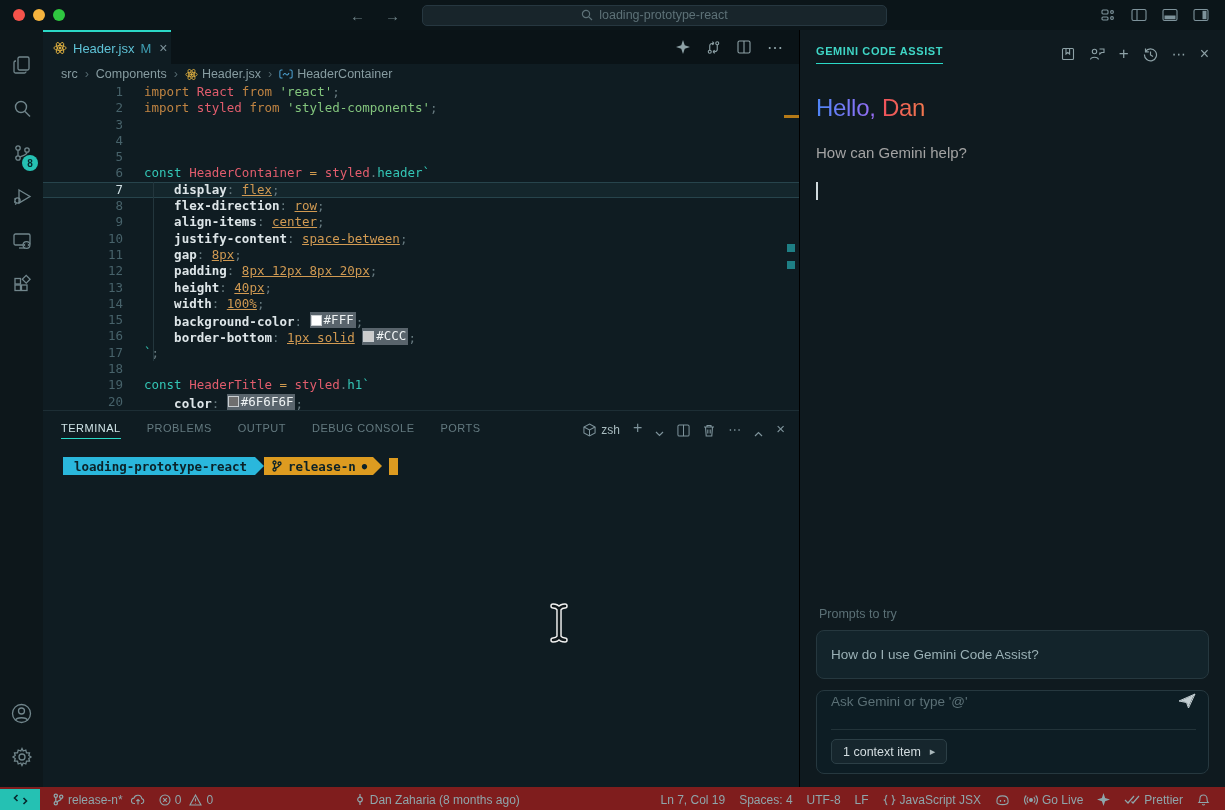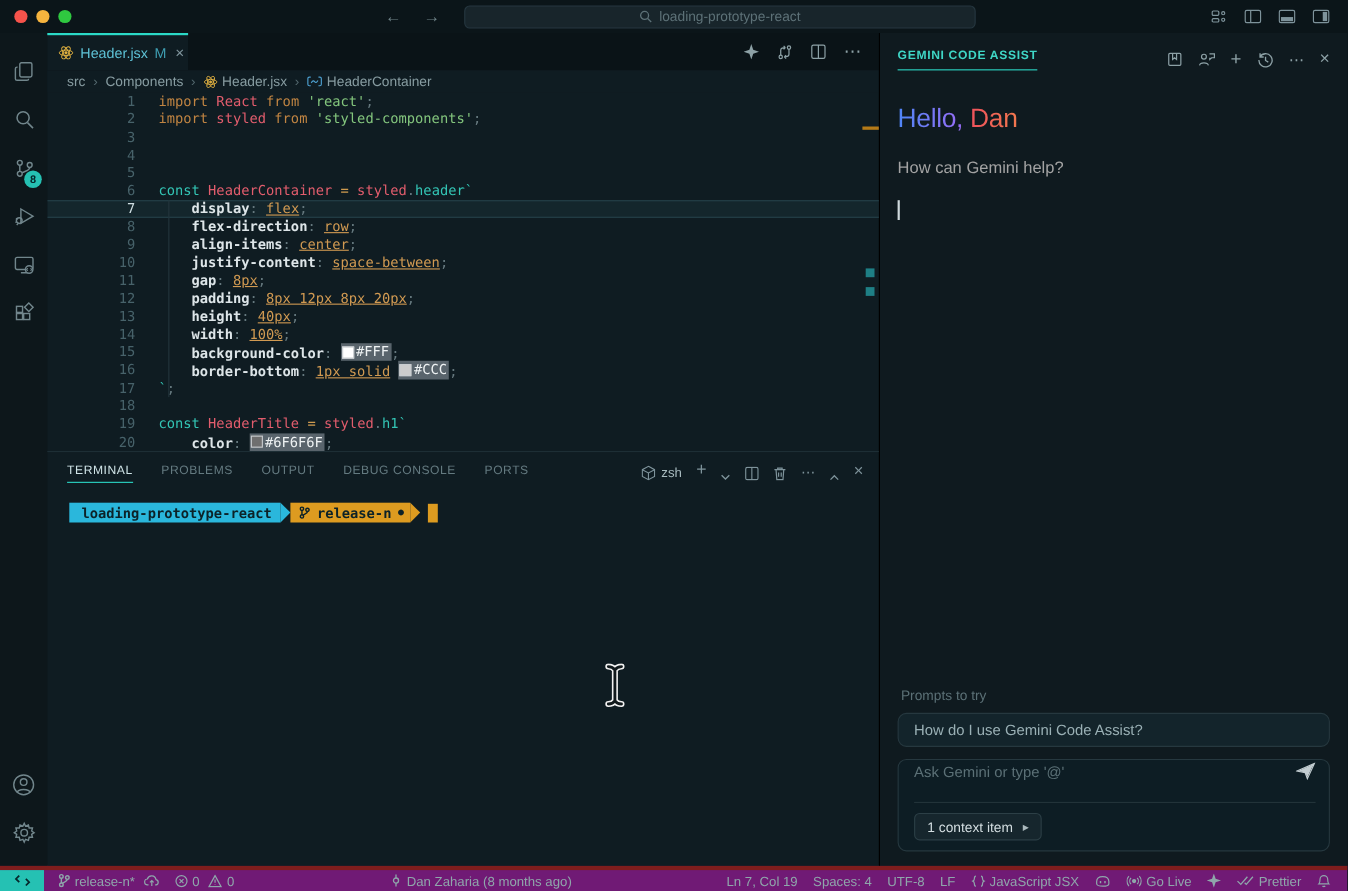--- a/index.html
+++ b/index.html
@@ -89,32 +89,32 @@
   .gem-icons { margin-left:auto; display:flex; gap:14px; color:#8da1a6; align-items:center; font-size:14px; }
   .gem-hello { font-size:24px; margin-top:22px; letter-spacing:-.3px; }
   .grad1 { background:linear-gradient(90deg,#4e86f7,#9a6cf5); -webkit-background-clip:text;
     background-clip:text; color:transparent; }
   .grad2 { background:linear-gradient(90deg,#ef4d5e,#f2784e); -webkit-background-clip:text;
     background-clip:text; color:transparent; }
   .gem-sub { color:#a3a3a3; font-size:15px; margin-top:22px; }
   .gem-caret { width:2px; height:18px; background:#cfd9dc; margin-top:21px; }
   .gem-bottom { margin-top:auto; padding-bottom:13px; }
   .prompts-label { color:#5b7076; font-size:12.5px; margin:0 0 9px 3px; }
-  .suggestion { height:31px; border:1px solid #26383f; border-radius:8px; background:#13242b;
+  .suggestion { height:49px; border:1px solid #26383f; border-radius:8px; background:#13242b;
     display:flex; align-items:center; padding-left:14px; color:#9ab0b5; font-size:13.5px; margin-bottom:11px; }
   .inputbox { border:1px solid #26383f; border-radius:8px; background:#0d1d24; padding:10px 12px 9px 14px; }
   .input-row { display:flex; align-items:center; height:24px; border-bottom:1px solid #223339; padding-bottom:28px; }
   .input-placeholder { color:#5b7076; font-size:13.5px; }
   .send { margin-left:auto; color:#c2cdd1; }
   .context-chip { margin-top:9px; display:inline-flex; align-items:center; gap:9px; height:25px;
     background:#16262d; border:1px solid #2c3f46; border-radius:5px; padding:0 11px; color:#d3dde0; font-size:12.5px; }
   .chip-arrow { color:#aab8bc; font-size:11px; }
 
   
-  .statusbar { height:23px; background:#701a75; border-top:4px solid #7f1d1d; display:flex; align-items:stretch;
+  .statusbar { height:23px; background:#7f1d1d; border-top:2px solid #7f1d1d; display:flex; align-items:stretch;
     color:#8fa6ab; font-size:12px; }
   .sb-remote { width:40px; background:#25c1b3; color:#06282c; display:flex; align-items:center; justify-content:center; }
   .sb-item { display:flex; align-items:center; gap:4px; padding:0 7px; }
   .sb-left { display:flex; align-items:stretch; margin-left:6px; }
   .sb-center { display:flex; align-items:stretch; margin:0 auto; }
   .sb-right { display:flex; align-items:stretch; padding-right:8px; }
   .icon { display:inline-flex; align-items:center; justify-content:center; }
 </style>
 </head>
 <body>

